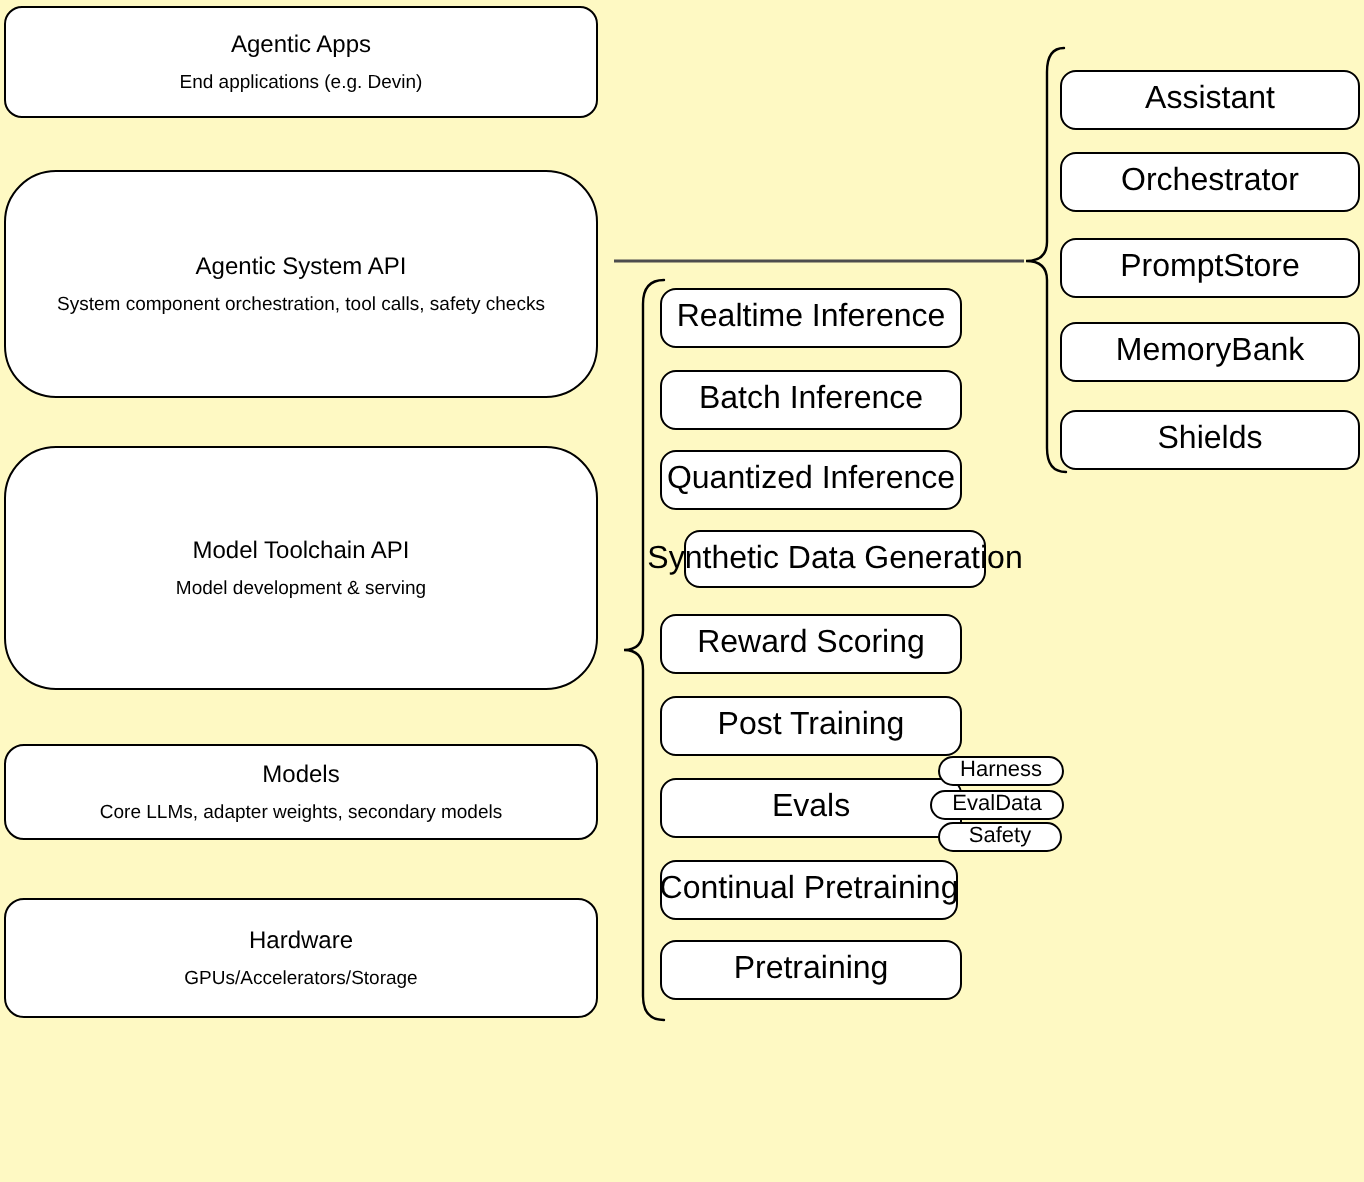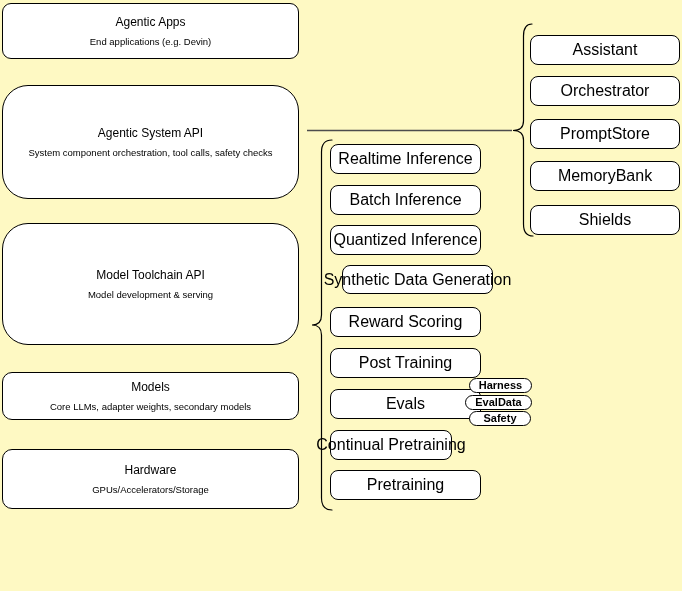--- a/index.html
+++ b/index.html
@@ -12,21 +12,21 @@
     position:absolute;background:#ffffff;border:1px solid #000000;box-sizing:border-box;
     display:flex;flex-direction:column;align-items:center;justify-content:center;
     text-align:center;z-index:2;
   }
   .btitle{font-size:12px;line-height:15px;white-space:nowrap;}
   .bsub{font-size:9.5px;line-height:12px;margin-top:6px;white-space:nowrap;}
   .label{font-size:16px;line-height:14px;white-space:nowrap;}
   .pill{
     position:absolute;height:15px;background:#ffffff;border:1px solid #000000;border-radius:8px;
     box-sizing:border-box;display:flex;align-items:center;justify-content:center;
-    font-size:11px;line-height:11px;z-index:3;white-space:nowrap;font-weight:bold;
+    font-size:11px;line-height:11px;z-index:3;white-space:nowrap;
   }
 </style>
 </head>
 <body>
 
 <div class="canvas">
 
   <svg class="wires" width="682" height="591" viewBox="0 0 682 591">
     <path d="M 307 130.5 L 512 130.5" stroke="#4d4d4d" stroke-width="1.4" fill="none"></path>
     <path d="M 332 140 Q 321.5 140 321.5 152 L 321.5 315 Q 321.5 325 312 325 Q 321.5 325 321.5 335 L 321.5 498 Q 321.5 510 332 510" stroke="#000000" stroke-width="1.2" fill="none" stroke-linecap="round"></path>
@@ -73,21 +73,21 @@
   </div>
   <div class="box" style="left:330px;top:307px;width:151px;height:30px;border-radius:8px">
     <span class="label">Reward Scoring</span>
   </div>
   <div class="box" style="left:330px;top:348px;width:151px;height:30px;border-radius:8px">
     <span class="label">Post Training</span>
   </div>
   <div class="box" style="left:330px;top:389px;width:151px;height:30px;border-radius:8px">
     <span class="label">Evals</span>
   </div>
-  <div class="box" style="left:330px;top:430px;width:122px;height:30px;border-radius:8px">
+  <div class="box" style="left:330px;top:430px;width:149px;height:30px;border-radius:8px">
     <span class="label">Continual Pretraining</span>
   </div>
   <div class="box" style="left:330px;top:470px;width:151px;height:30px;border-radius:8px">
     <span class="label">Pretraining</span>
   </div>
 
   <div class="pill" style="left:469px;top:378px;width:63px">
     <span>Harness</span>
   </div>
   <div class="pill" style="left:465px;top:395px;width:67px">

